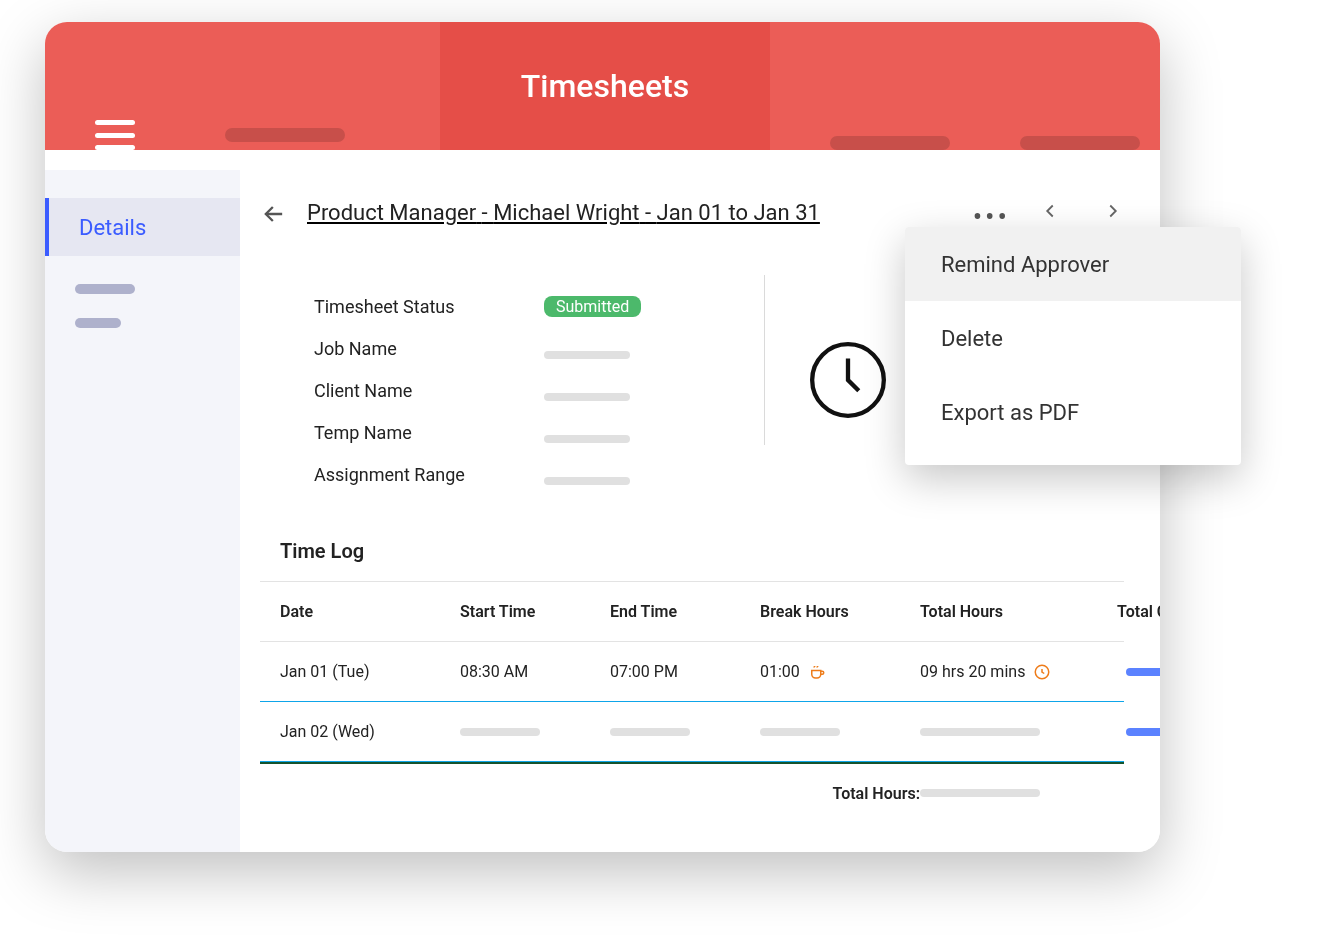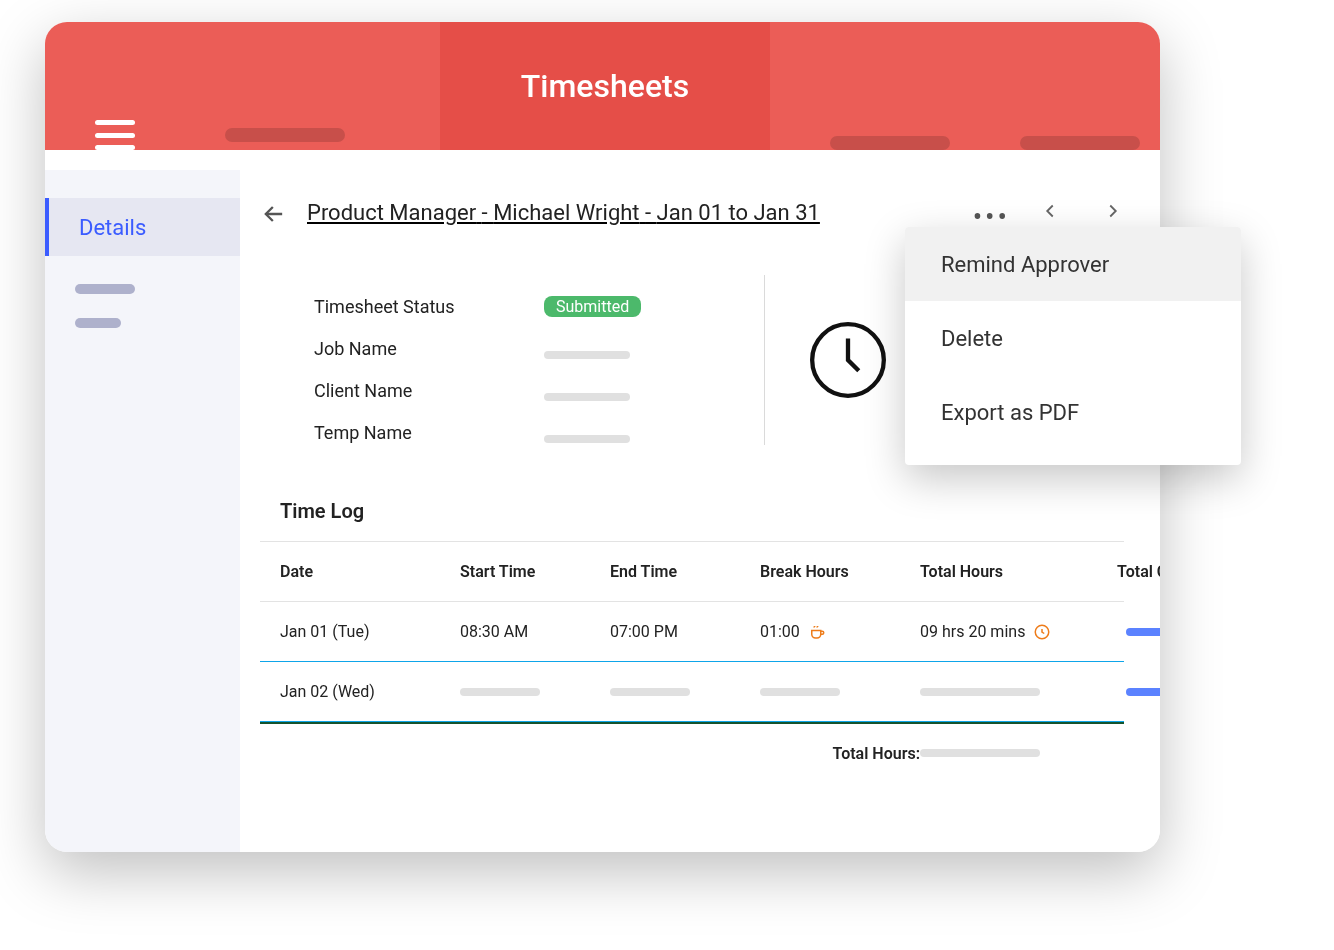--- a/index.html
+++ b/index.html
@@ -239,20 +239,24 @@
           <div class="info-row">
             <span class="label">Job Name</span>
             <span class="gskel"></span>
           </div>
           <div class="info-row">
             <span class="label">Client Name</span>
             <span class="gskel"></span>
           </div>
           <div class="info-row">
             <span class="label">Temp Name</span>
+            <span class="gskel"></span>
+          </div>
+          <div class="info-row">
+            <span class="label">Assignment Range</span>
             <span class="gskel"></span>
           </div>
         </div>
         <div class="divider"></div>
         <div class="total-block">
           <div class="clock-ico">
             <svg viewBox="0 0 24 24" width="86" height="86" fill="none" stroke="#111" stroke-width="1.2">
               <circle cx="12" cy="12" r="10"></circle>
                 <path d="M12 6v6l3 3"></path>
             </svg>

